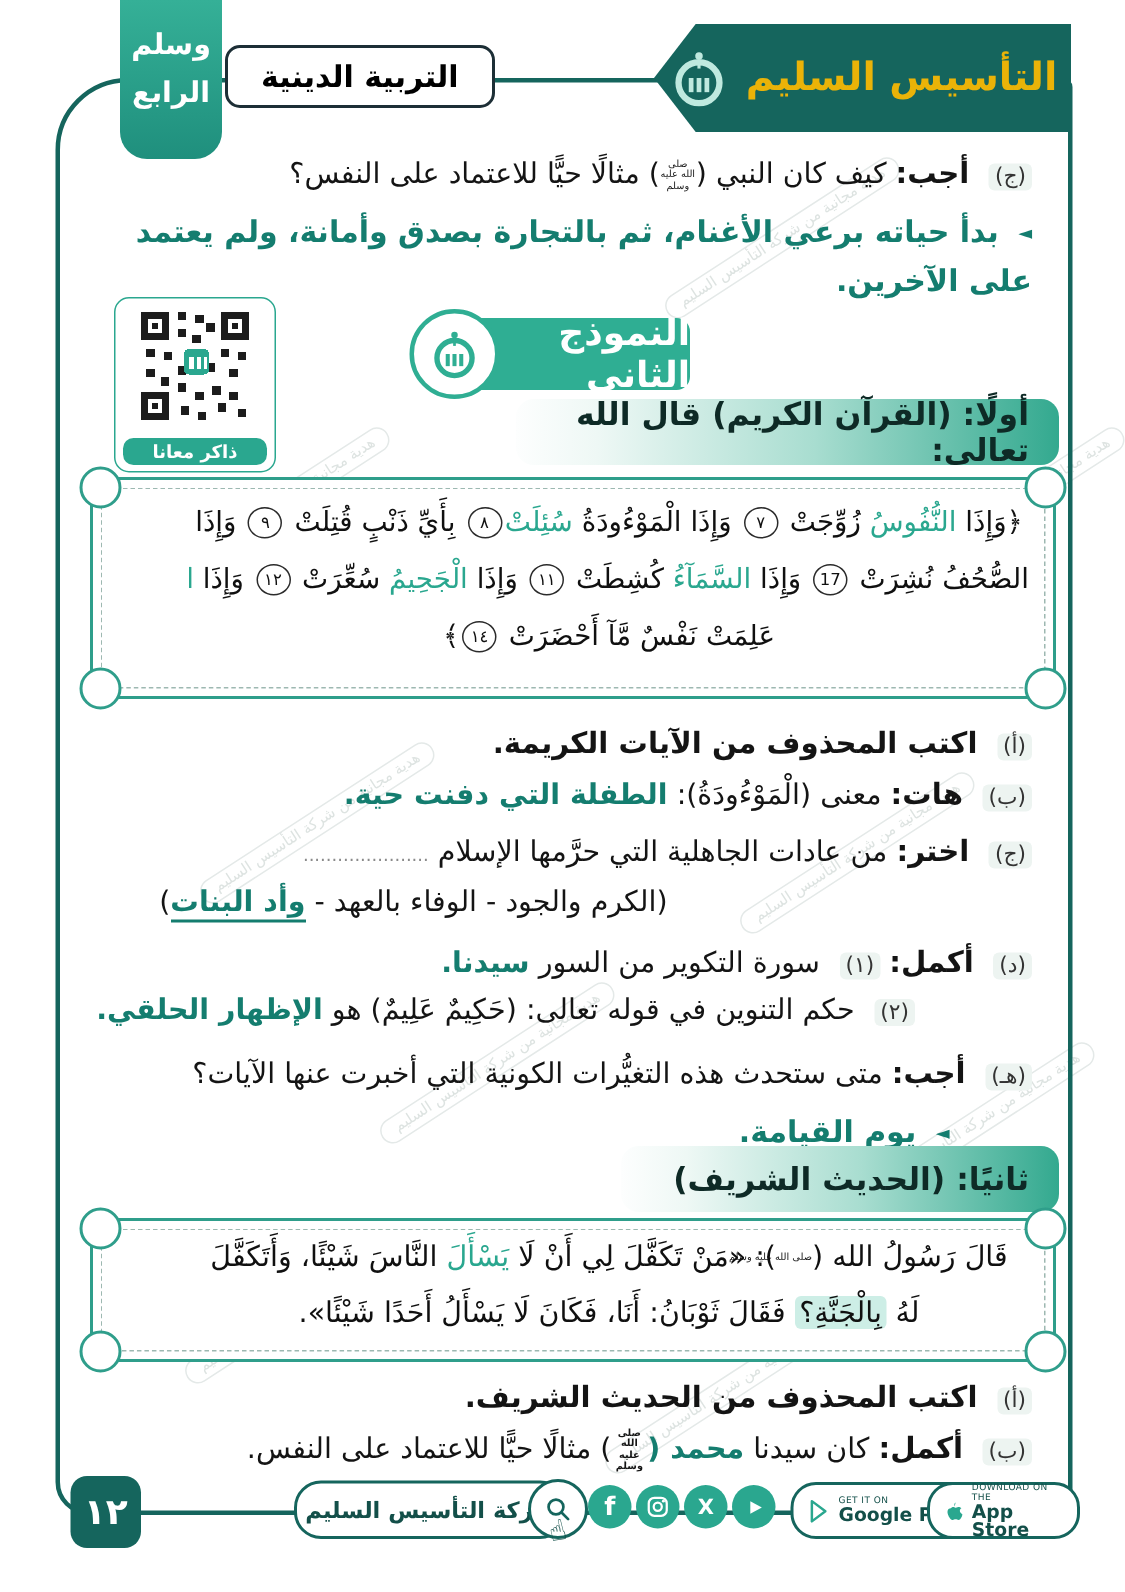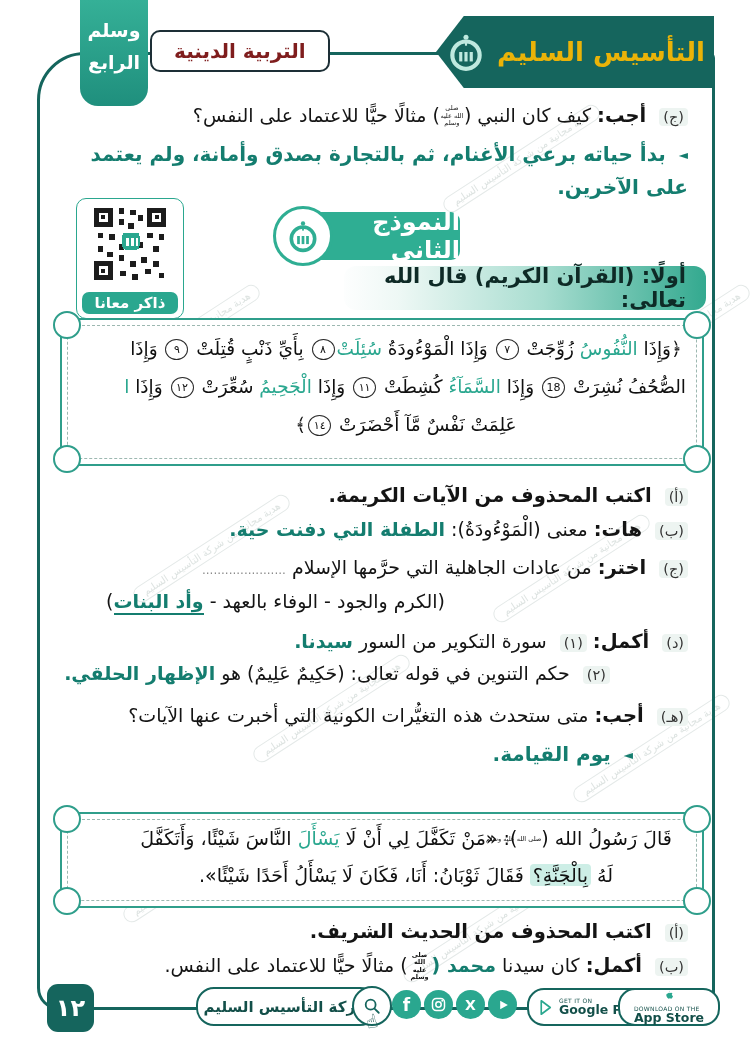--- a/index.html
+++ b/index.html
@@ -10,40 +10,40 @@
          border:3px solid #15655d;border-radius:48px 6px 10px 22px;z-index:1;}
   
   .wm{position:absolute;transform:rotate(-33deg);border:1.5px solid #e4e9e8;color:#dde3e1;
       border-radius:12px;padding:2px 10px;font-size:10px;white-space:nowrap;z-index:0;}
   
   .grade-badge{position:absolute;left:80px;top:0;width:68px;height:92px;z-index:3;
       background:linear-gradient(180deg,#35b097,#1f8f7d);border-radius:0 0 18px 18px;
       color:#fff;font-weight:bold;font-size:19px;text-align:center;padding-top:14px;line-height:1.7;}
   .subject-pill{position:absolute;left:150px;top:30px;height:38px;z-index:3;background:#fff;
       border:2.5px solid #1d2f36;border-radius:10px;display:flex;align-items:center;justify-content:center;
-      color:#7f1d1d;font-weight:bold;font-size:20px;padding:0 22px;}
+      color:#000000;font-weight:bold;font-size:20px;padding:0 22px;}
   .brand-banner{position:absolute;left:436px;top:16px;width:278px;height:72px;background:#15655d;z-index:3;
       clip-path:polygon(0 50%,10% 0,100% 0,100% 100%,10% 100%);
       display:flex;align-items:center;justify-content:center;gap:10px;color:#cdeee6;}
   .brand-banner .brand-txt{color:#eab308;font-weight:bold;font-size:26px;}
   
   .q{position:absolute;right:62px;width:628px;font-size:19px;color:#141414;line-height:1.65;z-index:2;}
   .mk{font-size:14.5px;color:#333;background:#edf4f1;border-radius:4px;padding:1px 4px;margin-left:7px;}
   .bl{font-weight:bold;font-size:19.5px;}
   .ta{color:#147d6f;font-weight:bold;}
   .ans-line{color:#147d6f;font-weight:bold;font-size:20px;margin-top:6px;padding-left:4px;}
   .bullet{font-size:12px;vertical-align:2px;margin-left:6px;}
   .saw{display:inline-block;width:24px;font-size:6.5px;line-height:1.15;text-align:center;
        vertical-align:middle;color:inherit;}
   .dots{color:#8a8a8a;font-size:12px;letter-spacing:1px;}
   .und{border-bottom:2px solid #147d6f;padding-bottom:1px;}
   
   .qr-card{position:absolute;left:76px;top:198px;width:96px;z-index:2;background:#fff;
       border:1.5px solid #2aa78f;border-radius:10px;padding:5px 5px 4px;text-align:center;}
-  .qr-label{background:#2aa78f;color:#fff;font-weight:bold;font-size:15px;border-radius:7px;
+  .qr-label{background:#2aa78f;color:#fff;font-weight:bold;font-size:12px;border-radius:7px;
       padding:2px 4px;margin-top:4px;}
   
   .model{position:absolute;left:300px;top:212px;width:160px;height:48px;background:#2fae93;z-index:2;
       border-radius:9px;display:flex;align-items:center;justify-content:center;gap:6px;}
   .model .ttl{color:#fff;font-weight:bold;font-size:24px;}
   .model .logo-circle{position:absolute;left:-27px;top:-6px;width:54px;height:54px;background:#fff;
       border:3px solid #2fae93;border-radius:50%;display:flex;align-items:center;justify-content:center;color:#2fae93;}
   
   .sec{position:absolute;right:44px;height:44px;border-radius:12px;display:flex;align-items:center;
       padding:0 20px;font-weight:bold;font-size:21px;color:#0e2a26;z-index:2;
@@ -201,21 +201,21 @@
     <span class="corner" style="left:-9px;top:-9px;"></span>
     <span class="corner" style="right:-9px;top:-9px;"></span>
     <span class="corner" style="left:-9px;bottom:-9px;"></span>
     <span class="corner" style="right:-9px;bottom:-9px;"></span>
     <div class="inner"></div>
     <div class="txt">
       <div class="ln">
         <span>﴿وَإِذَا </span><span class="tw">النُّفُوسُ</span><span> زُوِّجَتْ </span><span class="num">٧</span><span> وَإِذَا الْمَوْءُودَةُ </span><span class="tw">سُئِلَتْ</span><span class="num">٨</span><span> بِأَيِّ ذَنْبٍ قُتِلَتْ </span><span class="num">٩</span><span> وَإِذَا</span>
       </div>
       <div class="ln">
-        <span>الصُّحُفُ نُشِرَتْ </span><span class="num">18</span><span> وَإِذَا </span><span class="tw">السَّمَآءُ</span><span> كُشِطَتْ </span><span class="num">١١</span><span> وَإِذَا </span><span class="tw">الْجَحِيمُ</span><span> سُعِّرَتْ </span><span class="num">١٢</span><span> وَإِذَا </span><span class="tw">الْجَنَّةُ</span><span> أُزْلِفَتْ </span>
+        <span>الصُّحُفُ نُشِرَتْ </span><span class="num">17</span><span> وَإِذَا </span><span class="tw">السَّمَآءُ</span><span> كُشِطَتْ </span><span class="num">١١</span><span> وَإِذَا </span><span class="tw">الْجَحِيمُ</span><span> سُعِّرَتْ </span><span class="num">١٢</span><span> وَإِذَا </span><span class="tw">الْجَنَّةُ</span><span> أُزْلِفَتْ </span>
       </div>
       <div class="ln">
         <span>عَلِمَتْ نَفْسٌ مَّآ أَحْضَرَتْ </span><span class="num">١٤</span><span>﴾</span>
       </div>
     </div>
   </div>
 
   <div class="q" style="top:480px;">
     <span class="mk">(أ)</span>
     <span class="bl">اكتب المحذوف من الآيات الكريمة.</span>
@@ -258,20 +258,23 @@
       <span class="mk">(هـ)</span>
       <span class="bl">أجب:</span>
       <span>متى ستحدث هذه التغيُّرات الكونية التي أخبرت عنها الآيات؟</span>
     </div>
     <div class="ans-line" style="margin-right:55px;">
       <span class="bullet">◄</span>
       <span>يوم القيامة.</span>
     </div>
   </div>
 
+  <div class="sec" style="top:764px;width:252px;">
+    <span>ثانيًا: (الحديث الشريف)</span>
+  </div>
 
   <div class="holy" style="top:812px;height:92px;">
     <span class="corner" style="left:-9px;top:-9px;"></span>
     <span class="corner" style="right:-9px;top:-9px;"></span>
     <span class="corner" style="left:-9px;bottom:-9px;"></span>
     <span class="corner" style="right:-9px;bottom:-9px;"></span>
     <div class="inner"></div>
     <div class="txt" style="font-size:19px;line-height:1.95;padding-top:6px;">
       <div class="ln">
         <span>قَالَ رَسُولُ الله (</span><span class="saw">صلى الله عليه وسلم</span><span>): «مَنْ تَكَفَّلَ لِي أَنْ لَا </span><span class="tw">يَسْأَلَ</span><span> النَّاسَ شَيْئًا، وَأَتَكَفَّلَ</span>
@@ -329,21 +332,21 @@
   <div class="store" style="left:527px;">
     <svg width="15" height="17" viewBox="0 0 20 22">
       <path d="M3 2 L15 11 L3 20 Z" fill="none" stroke="#2aa78f" stroke-width="2.2" stroke-linejoin="round"></path>
     </svg>
     <div>
       <div class="t1">GET IT ON</div>
       <div class="t2">Google Play</div>
     </div>
   </div>
 
-  <div class="store" style="left:618px;width:78px;flex-direction:column;">
+  <div class="store" style="left:618px;width:78px;">
     <svg width="15" height="17" viewBox="0 0 20 22">
       <path d="M10 6 C9 3 11 2 11 2 M6 8 C3 8 2 11 3 14 C4 17 6 20 8 20 C9.2 20 9.6 19.3 11 19.3 C12.4 19.3 12.8 20 14 20 C16 20 18 16 18 14 C15 13 14.6 9 17 8 C15.5 6 13 6.5 12 7 C11 7.5 10.8 7.5 10 7 C9.2 6.5 7.5 6.2 6 8 Z" fill="#2aa78f"></path>
     </svg>
     <div>
       <div class="t1">DOWNLOAD ON THE</div>
       <div class="t2">App Store</div>
     </div>
   </div>
 
 </div>

